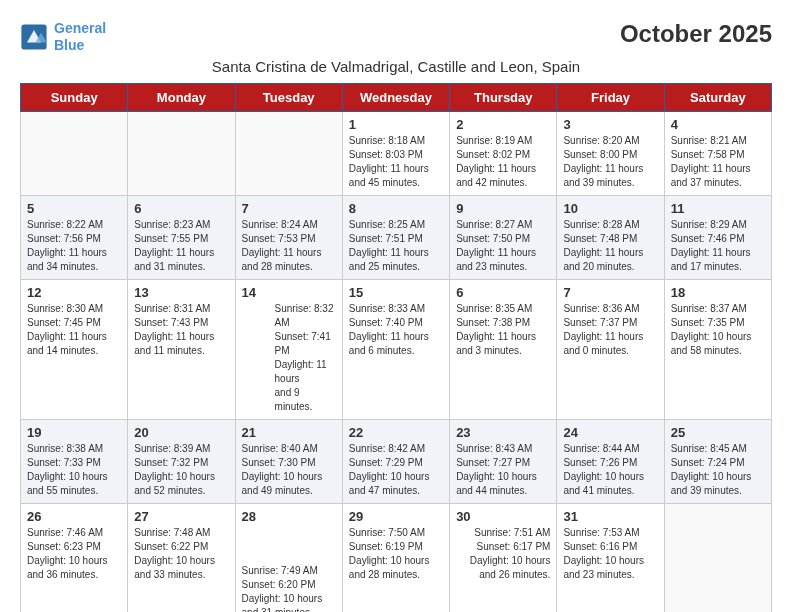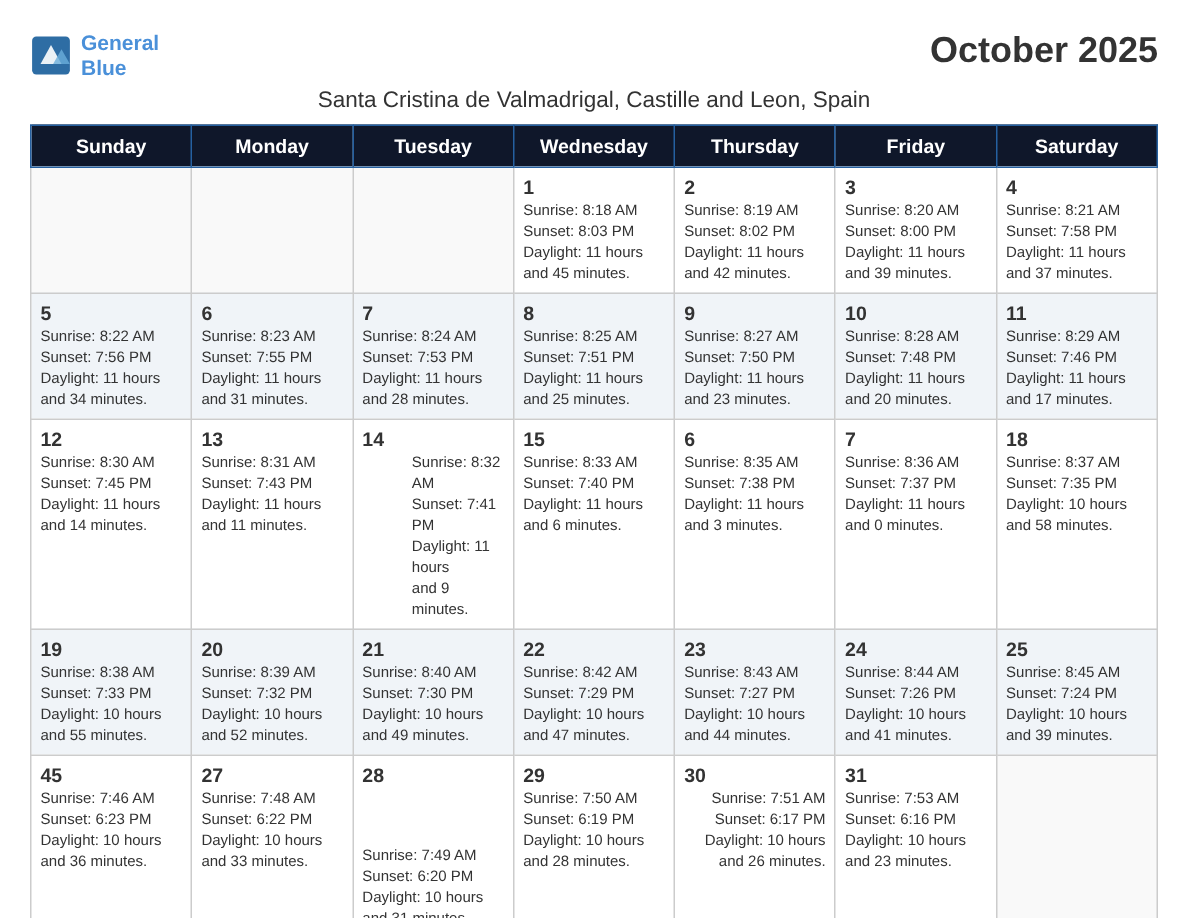--- a/index.html
+++ b/index.html
@@ -45,21 +45,21 @@
       font-size: 15px;
       color: #333;
       margin-bottom: 8px;
     }
     .calendar {
       width: 100%;
       border-collapse: collapse;
       border: 1px solid #ccc;
     }
     .calendar th {
-      background-color: #0f172a;
+      background-color: #b91c1c;
       color: #fff;
       text-align: center;
       padding: 6px 4px;
       font-size: 13px;
       border: 1px solid #2560a0;
     }
     .calendar td {
       vertical-align: top;
       padding: 5px 6px;
       font-size: 10.5px;
@@ -304,21 +304,21 @@
         <td>
           <span class="day-num">25</span>
           <div class="day-info" style="white-space: pre-line;">Sunrise: 8:45 AM
 Sunset: 7:24 PM
 Daylight: 10 hours
 and 39 minutes.</div>
         </td>
       </tr>
       <tr>
         <td>
-          <span class="day-num">45</span>
+          <span class="day-num">26</span>
           <div class="day-info" style="white-space: pre-line;">Sunrise: 7:46 AM
 Sunset: 6:23 PM
 Daylight: 10 hours
 and 36 minutes.</div>
         </td>
         <td>
           <span class="day-num">27</span>
           <div class="day-info" style="white-space: pre-line;">Sunrise: 7:48 AM
 Sunset: 6:22 PM
 Daylight: 10 hours

